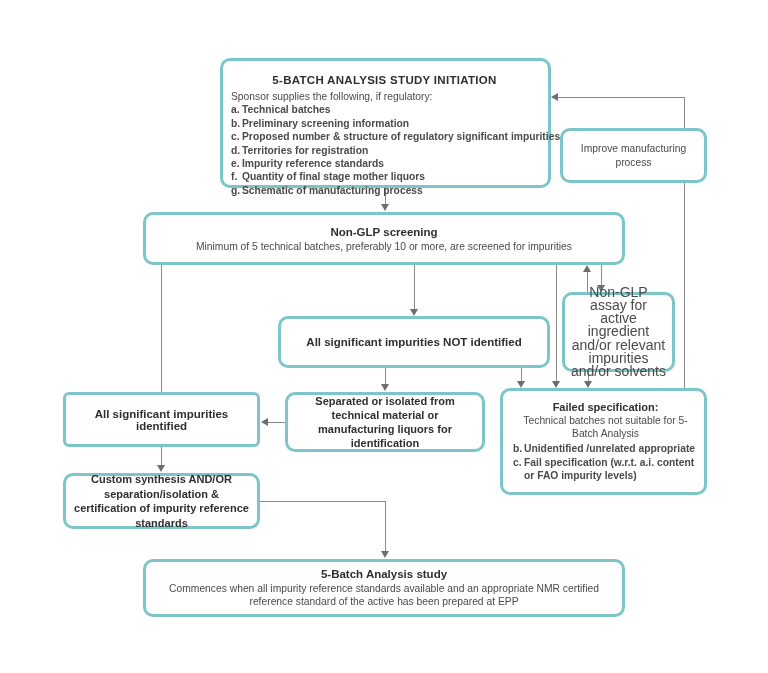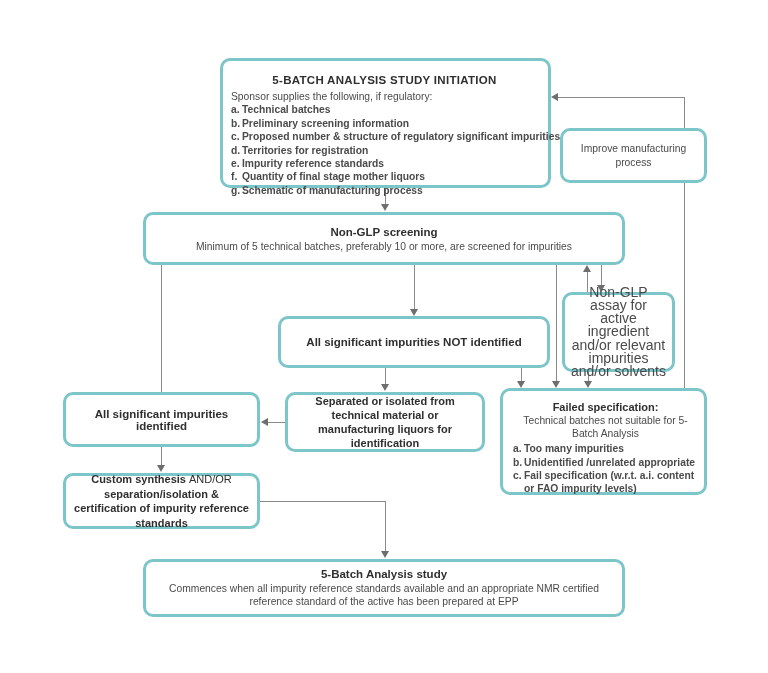--- a/index.html
+++ b/index.html
@@ -61,34 +61,34 @@
   #box-screening{left:143px;top:212px;width:482px;height:53px;padding:4px 10px;}
   #box-screening .title{font-size:11.5px;margin-bottom:3px;}
   #box-screening .sub{font-size:10.3px;}
 
   #box-assay{left:562px;top:292px;width:113px;height:80px;padding:4px 6px;}
   #box-assay .sub{font-size:14px;line-height:13.2px;}
 
   #box-notid{left:278px;top:316px;width:272px;height:52px;padding:4px 10px;}
   #box-notid .title{font-size:11.5px;}
 
-  #box-identified{left:63px;top:392px;width:197px;height:55px;padding:4px 10px;}
+  #box-identified{left:63px;top:392px;width:197px;height:55px;padding:4px 10px;border-radius:6px;}
   #box-identified .title{font-size:11.5px;}
 
   #box-separated{left:285px;top:392px;width:200px;height:60px;padding:4px 8px;}
   #box-separated .title{font-size:11px;line-height:14px;}
 
   #box-failed{left:500px;top:388px;width:207px;height:107px;padding:5px 6px 5px 10px;justify-content:flex-start;}
   #box-failed .title{font-size:11px;margin:5px 0 1px 0;}
   #box-failed .sub{font-size:10.3px;line-height:13.2px;}
   #box-failed ul.items{font-size:10.3px;line-height:13.2px;margin-top:2px;}
 
   #box-custom{left:63px;top:473px;width:197px;height:56px;padding:4px 8px;}
   #box-custom .title{font-size:11px;line-height:14.5px;}
-  #box-custom .title .reg{font-weight:normal;}
+  #box-custom .title .reg{font-weight:bold;}
 
   #box-final{left:143px;top:559px;width:482px;height:58px;padding:4px 20px;}
   #box-final .title{font-size:11.5px;margin-bottom:2px;}
   #box-final .sub{font-size:10.3px;line-height:13.4px;}
 
   
   .conn{position:absolute;background:#8a8a8a;z-index:1;}
   .v{width:1px;}
   .h{height:1px;}
   .arrow{position:absolute;width:0;height:0;z-index:2;}
@@ -177,21 +177,20 @@
   </div>
 
   <div class="box" id="box-separated">
     <div class="title">Separated or isolated from technical material or manufacturing liquors for identification</div>
   </div>
 
   <div class="box" id="box-failed">
     <div class="title">Failed specification:</div>
     <div class="sub">Technical batches not suitable for 5-Batch Analysis</div>
     <ul class="items wrapli">
-      <li><span class="ltr">a.</span><span class="txt">Too many impurities</span></li>
       <li><span class="ltr">b.</span><span class="txt">Unidentified /unrelated appropriate</span></li>
       <li><span class="ltr">c.</span><span class="txt">Fail specification (w.r.t. a.i. content or FAO impurity levels)</span></li>
     </ul>
   </div>
 
   <div class="box" id="box-custom">
     <div class="title"><span>Custom synthesis </span><span class="reg">AND/OR</span><span> separation/isolation &amp; certification of impurity reference standards</span></div>
   </div>
 
   <div class="box" id="box-final">

